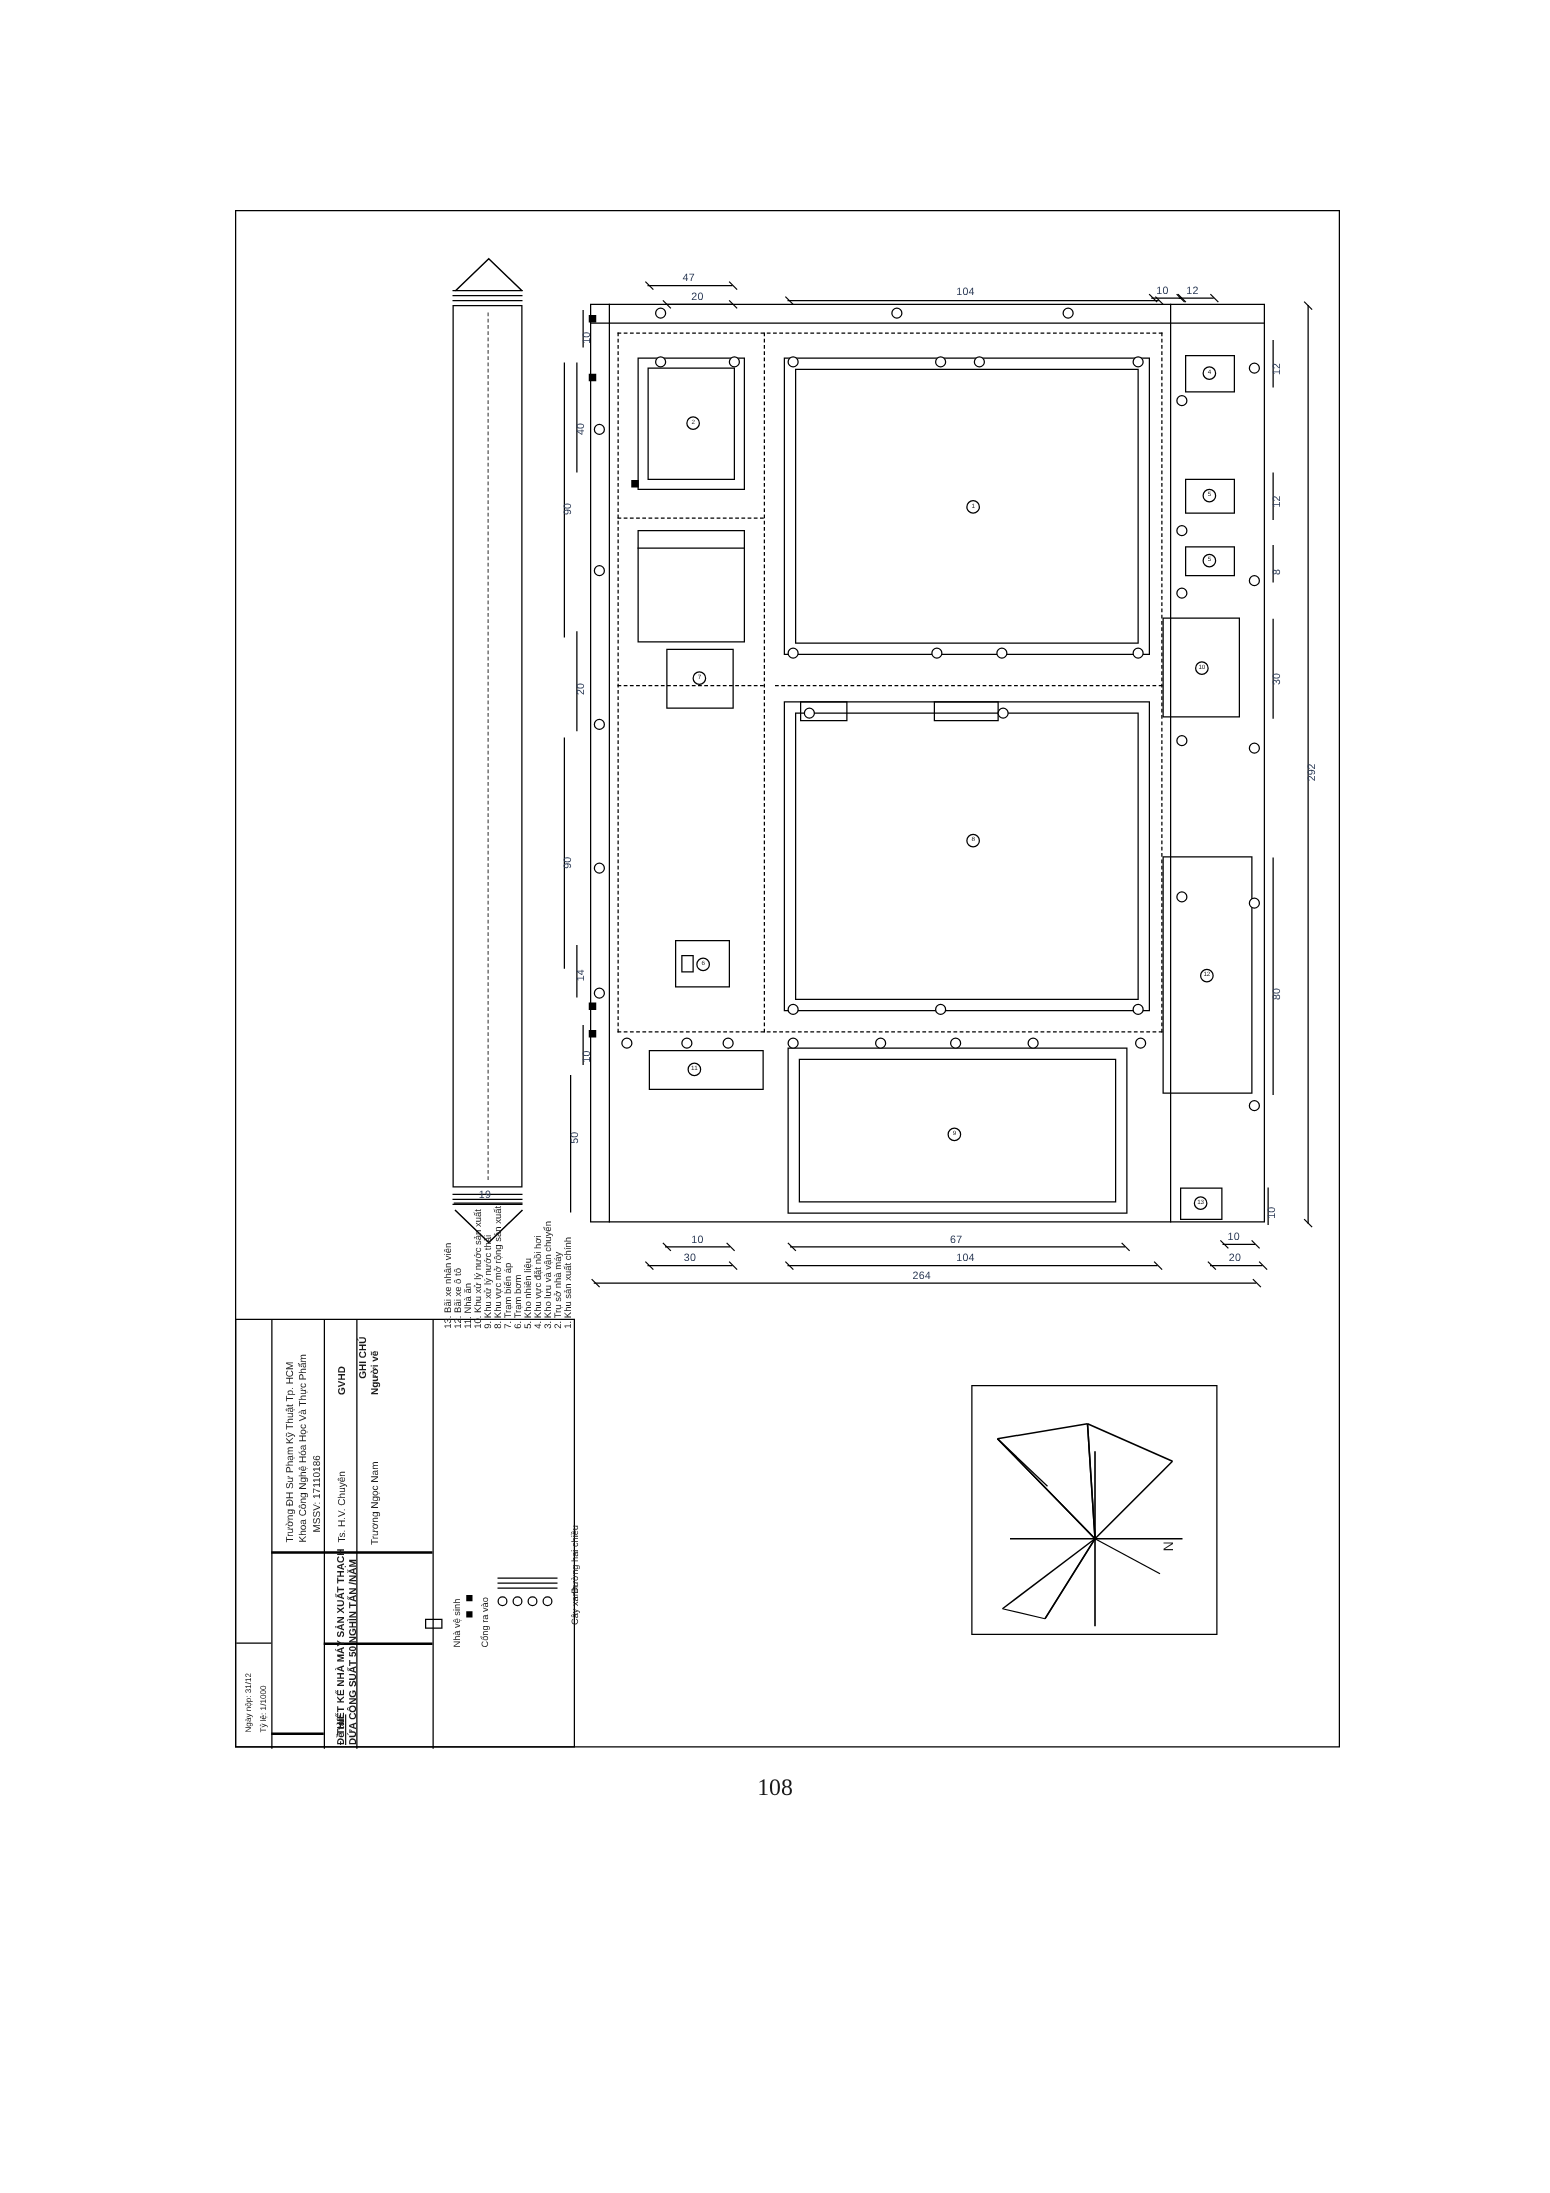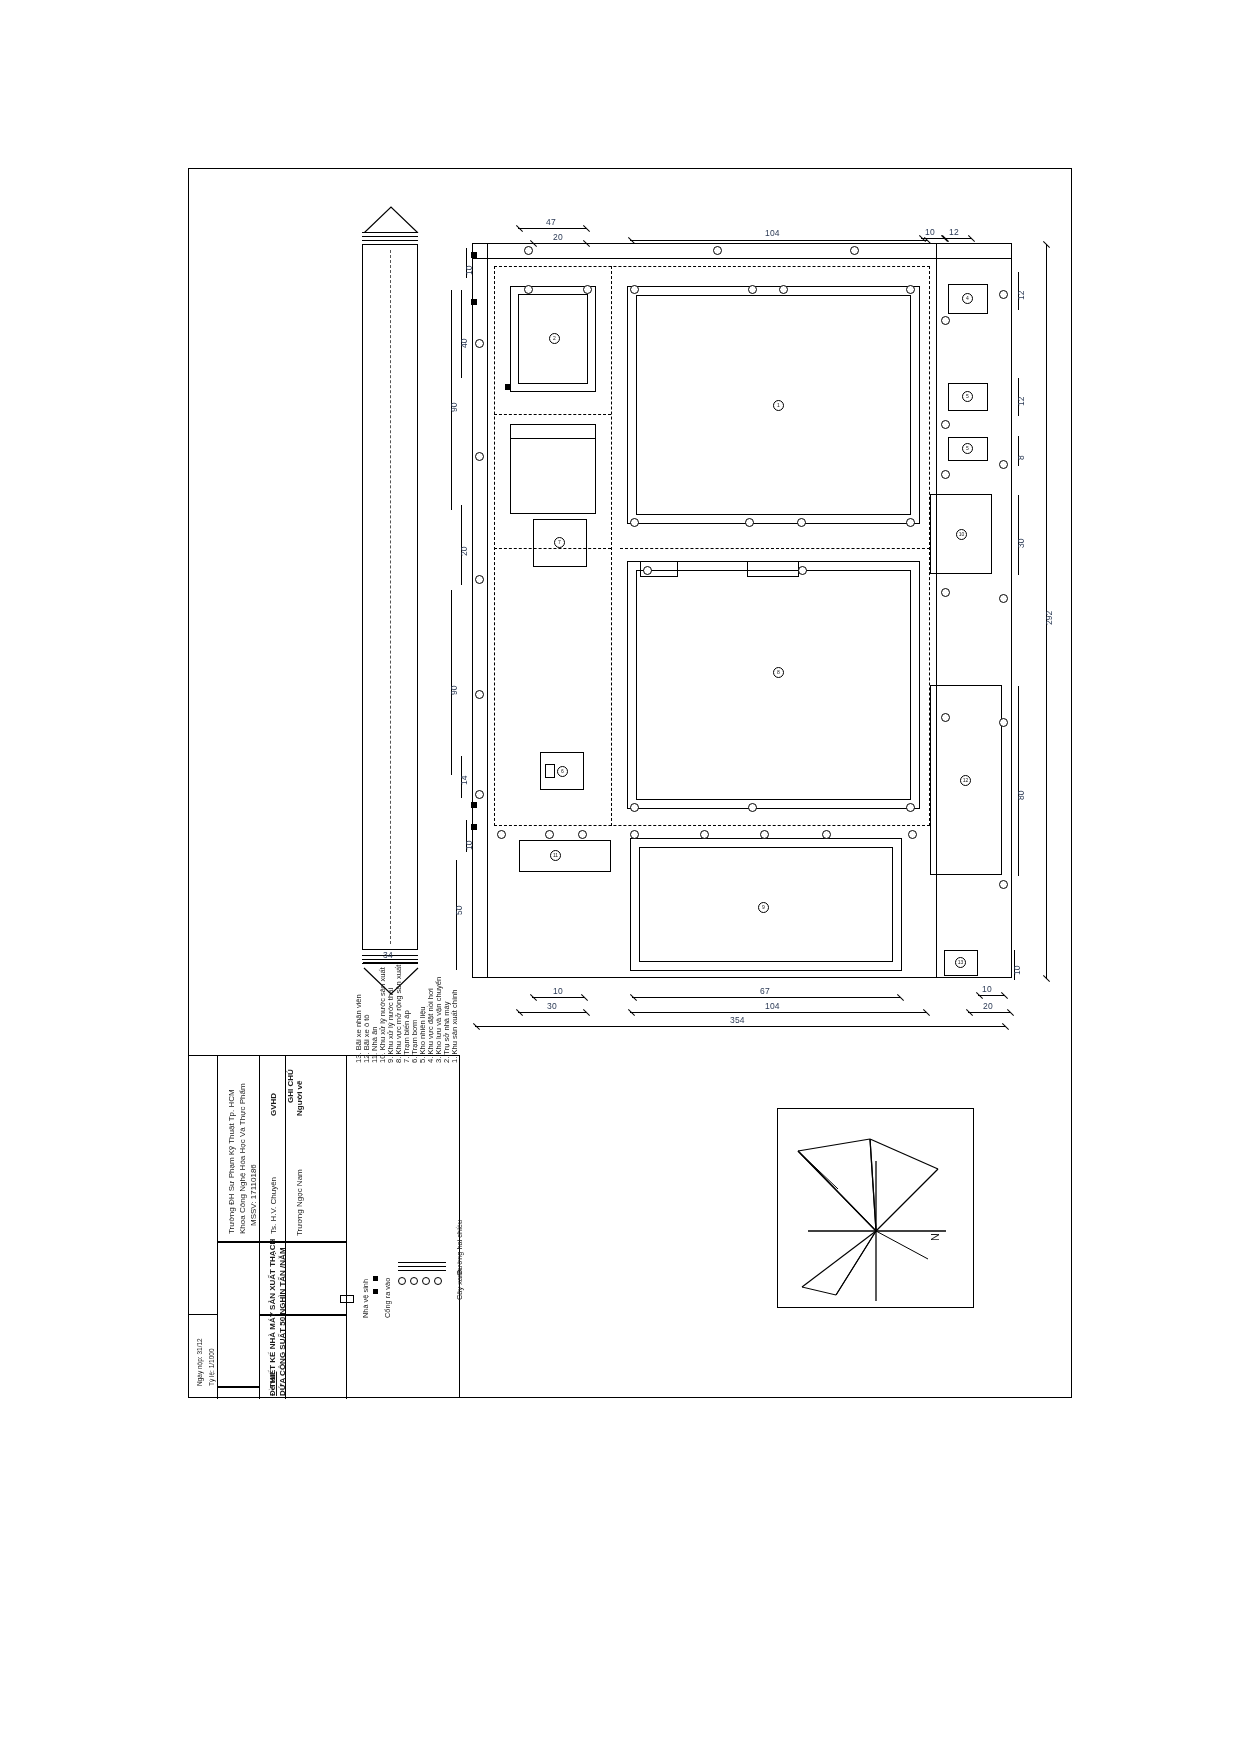--- a/index.html
+++ b/index.html
@@ -64,21 +64,21 @@
     <div class="dashdot" style="left:390px;top:250px;height:694px;"></div>
 
     <div class="ln hl" style="left:362px;top:955px;width:56px;"></div>
     <div class="ln hl" style="left:362px;top:959px;width:56px;"></div>
     <div class="ln hl" style="left:362px;top:963px;width:56px;"></div>
     <svg style="position:absolute;left:362px;top:966px;width:58px;height:30px" viewBox="0 0 58 30">
       <polyline points="2,2 29,28 56,2" fill="none" stroke="#000" stroke-width="1.2"></polyline>
     </svg>
 
     <div class="dimline" style="left:363px;top:962px;width:55px;"></div>
-    <div class="dim" style="left:383px;top:950px;">34</div>
+    <div class="dim" style="left:383px;top:950px;">19</div>
   </div>
 
   <div class="box2" style="left:472px;top:243px;width:540px;height:735px;"></div>
 
   <div class="ln hl" style="left:472px;top:258px;width:540px;"></div>
   <div class="ln vl" style="left:487px;top:243px;height:735px;"></div>
   <div class="ln vl" style="left:936px;top:243px;height:735px;"></div>
 
   <div class="dash" style="left:494px;top:266px;width:436px;height:560px;border-style:dashed;"></div>
   <div class="dashv" style="left:611px;top:266px;height:560px;"></div>
@@ -306,21 +306,21 @@
     <div class="dim" style="left:982px;top:984px;">10</div>
 
     <div class="dimline" style="left:968px;top:1012px;width:42px;"></div>
     <div class="tick" style="left:965px;top:1012px;"></div>
     <div class="tick" style="left:1006px;top:1012px;"></div>
     <div class="dim" style="left:983px;top:1001px;">20</div>
 
     <div class="dimline" style="left:475px;top:1026px;width:530px;"></div>
     <div class="tick" style="left:472px;top:1026px;"></div>
     <div class="tick" style="left:1001px;top:1026px;"></div>
-    <div class="dim" style="left:730px;top:1015px;">354</div>
+    <div class="dim" style="left:730px;top:1015px;">264</div>
   </div>
 
   <div class="tb">
 
     <div class="ln vl" style="left:28px;top:0;height:343px;"></div>
     <div class="ln vl" style="left:70px;top:0;height:343px;"></div>
     <div class="ln vl" style="left:96px;top:0;height:343px;"></div>
     <div class="ln vl" style="left:157px;top:0;height:343px;"></div>
 
     <div class="ln hl2" style="left:28px;top:185px;width:129px;"></div>
@@ -401,14 +401,15 @@
       <line x1="92" y1="30" x2="160" y2="60" stroke="#000" stroke-width="1.2"></line>
       <line x1="98" y1="122" x2="24" y2="178" stroke="#000" stroke-width="1.2"></line>
       <line x1="98" y1="122" x2="58" y2="186" stroke="#000" stroke-width="1.2"></line>
       <line x1="24" y1="178" x2="58" y2="186" stroke="#000" stroke-width="1"></line>
       <line x1="58" y1="186" x2="98" y2="122" stroke="#000" stroke-width="1"></line>
       <line x1="98" y1="122" x2="150" y2="150" stroke="#000" stroke-width="1"></line>
     </svg>
     <div class="vtext" style="left:152px;top:132px;font-size:11px;">N</div>
   </div>
 
+  <div class="pageno">108</div>
 
 </div>
 
 </body></html>

